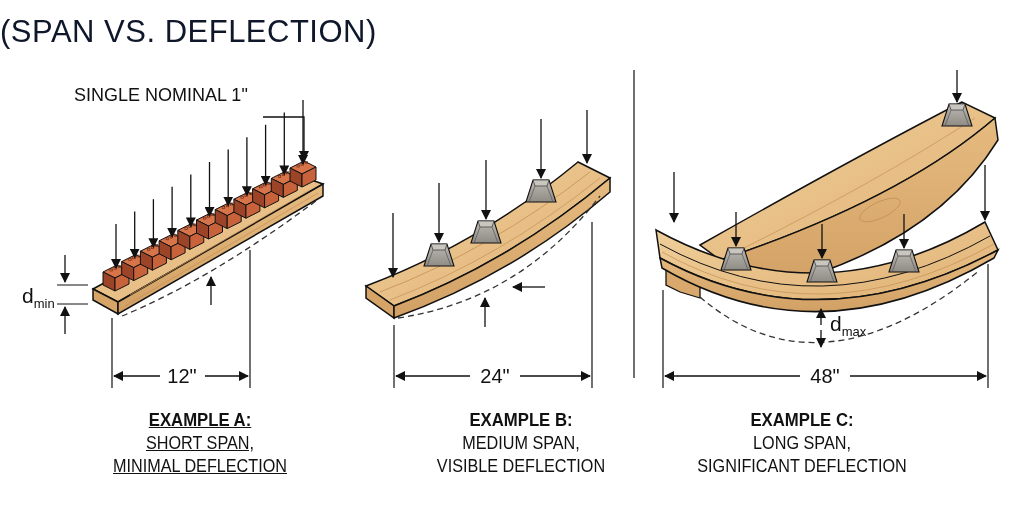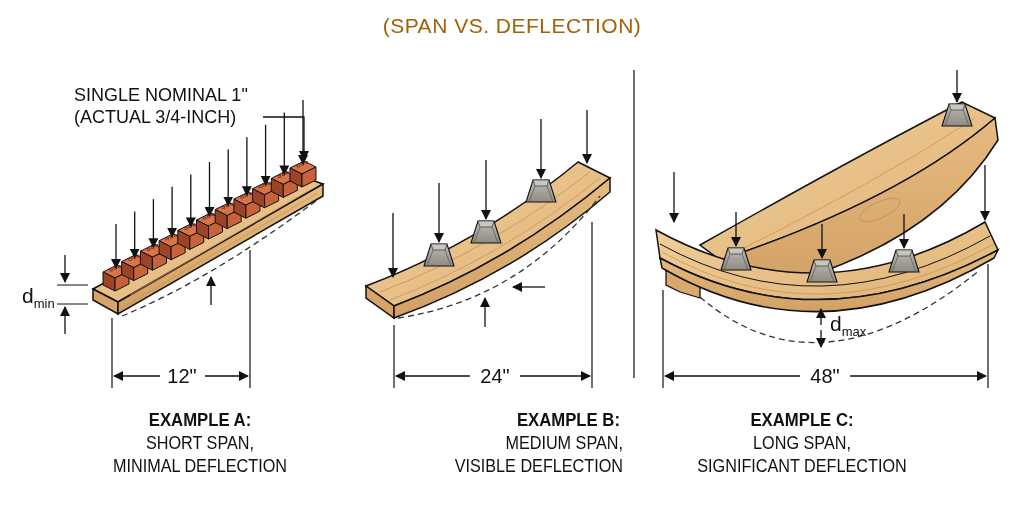--- a/index.html
+++ b/index.html
@@ -1,37 +1,36 @@
 <!DOCTYPE html>
 <html><head>
 <meta charset="utf-8">
 <style>
   html, body { margin: 0; padding: 0; background: #ffffff; }
   body { width: 1024px; height: 506px; position: relative; overflow: hidden;
          font-family: "Liberation Sans", sans-serif; color: #111; }
   #stage { position: absolute; left: 0; top: 0; width: 1024px; height: 506px; }
-  .title { position: absolute; left: 0; width: 1024px; top: 14px; text-align: center;
-           font-size: 21px; letter-spacing: 0.5px; color: #a16207; }
+  .title { position: absolute; left: 0; width: 1024px; top: 14px; 
+           font-size: 31px; letter-spacing: 0.5px; color: #0f172a; }
   .material { position: absolute; left: 74px; top: 84px; font-size: 18px; line-height: 22px; color: #111; }
   .caption { position: absolute; top: 408px; width: 300px; text-align: center; color: #111; }
   .caption .head { font-weight: bold; font-size: 19px; line-height: 24px; transform: scaleX(0.88); }
   .caption .sub { font-size: 18px; line-height: 23px; transform: scaleX(0.9); }
-  .cap-a { left: 50px; }
-  .cap-b { left: 338px; text-align: right; }
+  .cap-a { left: 50px; text-decoration: underline; }
+  .cap-b { left: 371px; }
   .cap-c { left: 652px; }
   .svgtxt { font-family: "Liberation Sans", sans-serif; fill: #111; }
 </style>
 </head>
 <body>
 
 <div class="title">(SPAN VS. DEFLECTION)</div>
 
 <div class="material">
   <div>SINGLE NOMINAL 1"</div>
-  <div>(ACTUAL 3/4-INCH)</div>
 </div>
 
 <svg id="stage" viewBox="0 0 1024 506" xmlns="http://www.w3.org/2000/svg">
   <defs>
     <marker id="arrowhead" markerWidth="10" markerHeight="10" refX="9" refY="5" orient="auto" markerUnits="userSpaceOnUse">
       <path d="M0,0 L10,5 L0,10 z" fill="#111"></path>
     </marker>
     <marker id="arrowhead-start" markerWidth="10" markerHeight="10" refX="1" refY="5" orient="auto" markerUnits="userSpaceOnUse">
       <path d="M10,0 L0,5 L10,10 z" fill="#111"></path>
     </marker>

